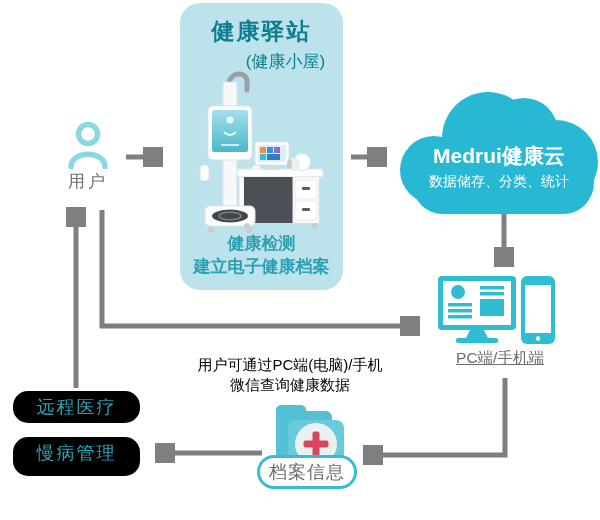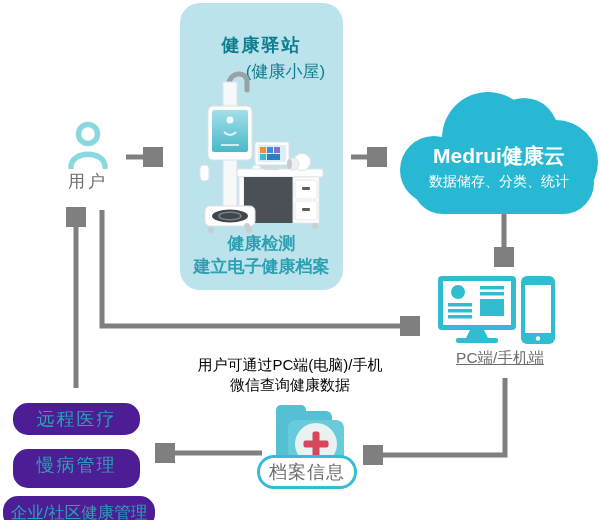--- a/index.html
+++ b/index.html
@@ -14,21 +14,21 @@
   
   .user-label{
     left:58px;top:170px;width:60px;text-align:center;
     color:#6e6e6e;font-size:17px;letter-spacing:3px;z-index:3;
   }
   
   .station{
     left:180px;top:3px;width:163px;height:287px;background:#bce3ec;border-radius:20px;
     z-index:1;text-align:center;
   }
-  .station-title{margin-top:30px;color:#0e7e8f;font-size:18px;font-weight:bold;letter-spacing:2px;}
+  .station-title{margin-top:13px;color:#0e7e8f;font-size:23px;font-weight:bold;letter-spacing:2px;}
   .station-subtitle{margin-top:3px;color:#0e7e8f;font-size:17px;padding-left:48px;}
   .station-caption{position:absolute;left:0;bottom:11px;width:100%;color:#2aa0b1;font-size:17px;font-weight:600;line-height:1.35;}
   .kiosk{position:absolute;left:19px;top:63px;}
   
   .cloud-svg{left:396px;top:90px;z-index:3;}
   .cloud-svg text{fill:#ffffff;}
   .cloud-title{font-size:21px;font-weight:bold;}
   .cloud-subtitle{font-size:14px;}
   
   .devices-label{
@@ -38,21 +38,21 @@
   .annotation{
     left:155px;top:331px;width:270px;text-align:center;color:#000000;font-size:15px;line-height:1.32;z-index:3;margin-top:24px;
   }
   
   .archive-label{
     left:257px;top:455px;width:94px;height:28px;background:#ffffff;border:3px solid #36bdd5;border-radius:17px;
     color:#6e6e6e;font-size:18px;text-align:center;line-height:28px;letter-spacing:1px;z-index:3;
   }
   
   .pill{
-    background:#4c1d95;border-radius:15px;color:#2aa2b3;text-align:center;z-index:3;margin-top:12px;
+    background:#000000;border-radius:15px;color:#2aa2b3;text-align:center;z-index:3;
   }
   .pill-1{left:13px;top:391px;width:127px;height:32px;font-size:18px;line-height:32px;letter-spacing:2px;}
   .pill-2{left:13px;top:437px;width:127px;height:39px;font-size:18px;line-height:33px;letter-spacing:2px;}
   .pill-3{left:3px;top:484px;width:152px;height:33px;font-size:16.5px;line-height:33px;}
   svg{display:block;}
   svg text{font-family:"Liberation Sans","DejaVu Sans",sans-serif;}
 </style>
 </head>
 <body>
 
@@ -187,15 +187,14 @@
     <rect x="4" y="13" width="56" height="53" rx="6" fill="#55c0d4"></rect>
     <rect x="16" y="22" width="56" height="48" rx="8" fill="#68cbdc"></rect>
     <circle cx="44" cy="46" r="21" fill="#e9f2f0"></circle>
     <rect x="40.5" y="33.5" width="7" height="25" rx="2" fill="#d8465c"></rect>
     <rect x="31.5" y="42.5" width="25" height="7" rx="2" fill="#d8465c"></rect>
   </svg>
   <div class="abs archive-label">档案信息</div>
 
   <div class="abs pill pill-1">远程医疗</div>
   <div class="abs pill pill-2">慢病管理</div>
-  <div class="abs pill pill-3">企业/社区健康管理</div>
 
 </div>
 
 </body></html>

